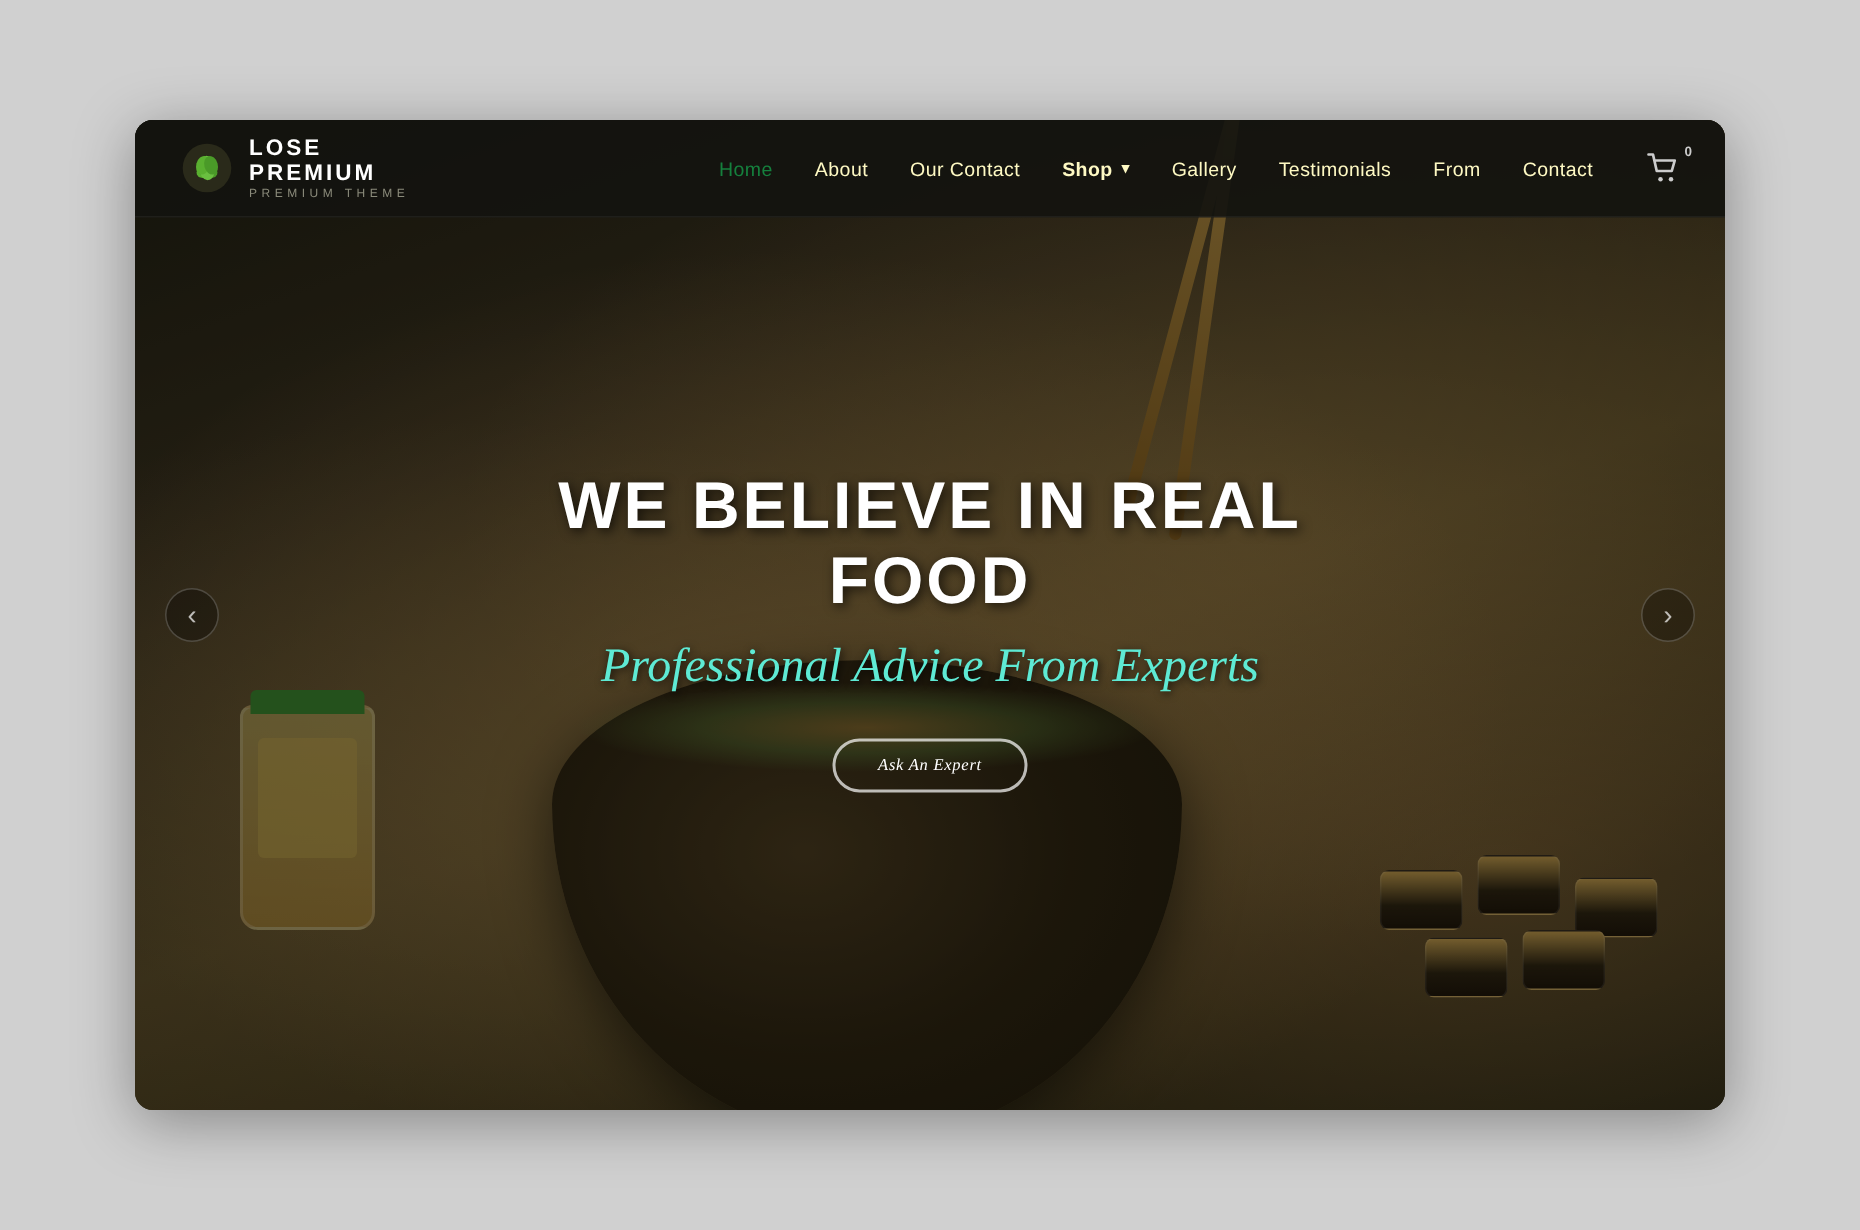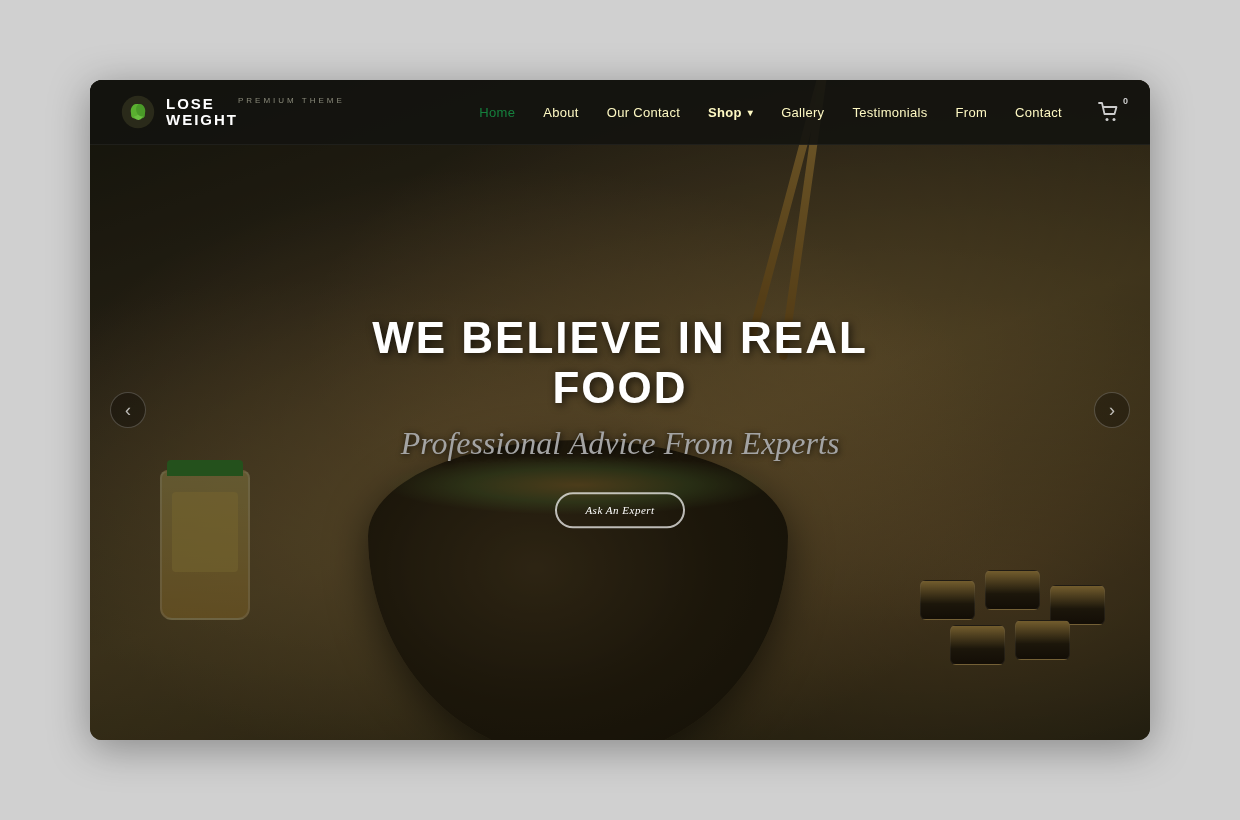--- a/index.html
+++ b/index.html
@@ -173,20 +173,21 @@
       min-width: 160px;
     }
 
     .logo-icon {
       width: 36px;
       height: 36px;
     }
 
     .logo-text {
       display: flex;
+      flex-direction: column;
     }
 
     .logo-main {
       color: #ffffff;
       font-size: 15px;
       font-weight: 900;
       letter-spacing: 2px;
       line-height: 1.1;
     }
 
@@ -261,21 +262,21 @@
       text-transform: uppercase;
       letter-spacing: 2px;
       margin-bottom: 12px;
       text-shadow: 2px 2px 8px rgba(0,0,0,0.7);
     }
 
     .hero-subtitle {
       font-family: Georgia, 'Times New Roman', serif;
       font-size: 32px;
       font-style: italic;
-      color: #a3a3a3;
+      color: #5eead4;
       margin-bottom: 30px;
       text-shadow: 1px 1px 6px rgba(0,0,0,0.8);
       font-weight: 400;
     }
 
     .hero-btn {
       display: inline-block;
       padding: 10px 28px;
       border: 2px solid rgba(255,255,255,0.7);
       color: #ffffff;
@@ -347,21 +348,21 @@
 
           <ellipse cx="20" cy="22" rx="8" ry="5" fill="#5ab030" transform="rotate(-20 20 22)"></ellipse>
           <ellipse cx="20" cy="22" rx="8" ry="5" fill="#4a9a28" transform="rotate(20 20 22)"></ellipse>
           <ellipse cx="20" cy="20" rx="6" ry="9" fill="#6abf40" transform="rotate(-5 20 20)"></ellipse>
           <ellipse cx="17" cy="18" rx="5" ry="7" fill="#5ab030" transform="rotate(15 17 18)"></ellipse>
           <ellipse cx="23" cy="18" rx="5" ry="7" fill="#4a9a28" transform="rotate(-15 23 18)"></ellipse>
         </svg>
         <div class="logo-text">
           <span class="logo-main">
             <span>LOSE</span><br>
-            <span>WEIGHT</span>
+            <span>PREMIUM</span>
           </span>
           <span class="logo-sub">PREMIUM THEME</span>
         </div>
       </div>
 
       <div class="nav-links">
         <a class="nav-link active">Home</a>
         <a class="nav-link">About</a>
         <a class="nav-link">Our Contact</a>
         <a class="nav-link nav-link-shop">

